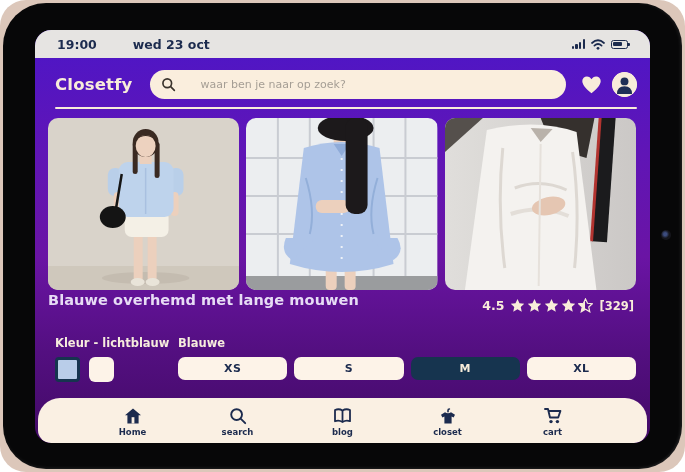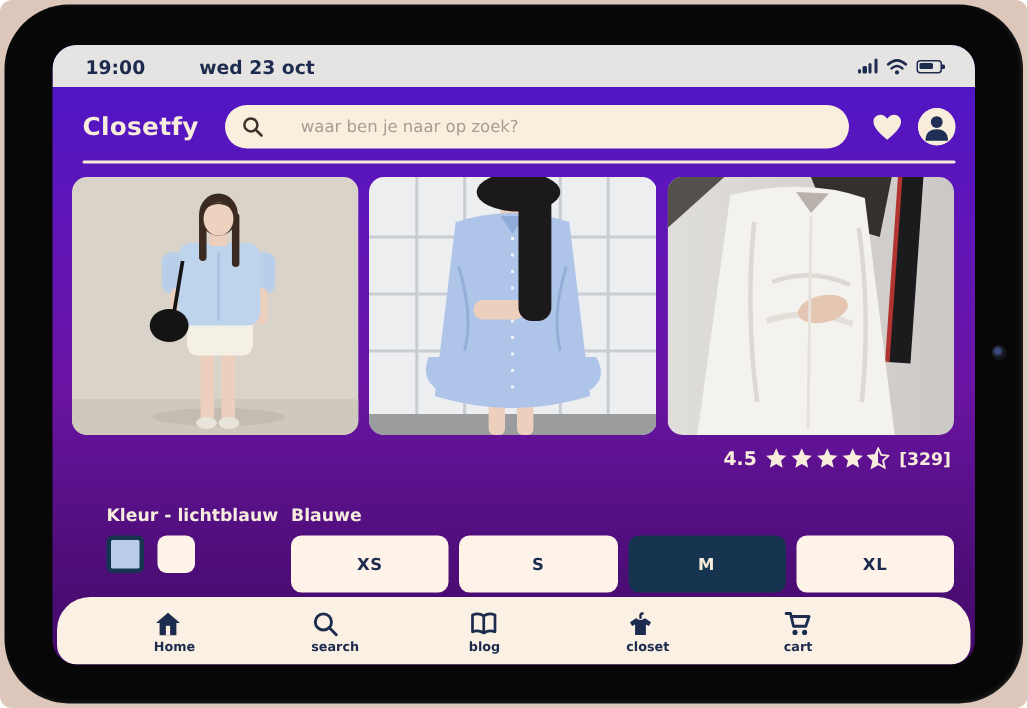--- a/index.html
+++ b/index.html
@@ -1,21 +1,21 @@
 <!DOCTYPE html>
 <html><head>
 <meta charset="utf-8">
 <style>
   html,body{margin:0;padding:0;background:#ffffff;}
   *{box-sizing:border-box;}
   body{font-family:"DejaVu Sans","Liberation Sans",sans-serif;}
   .stage{position:relative;width:685px;height:472px;background:#fff;overflow:hidden;}
 
   
-  .tablet{position:absolute;inset:0;border-radius:8px;background:#dcc7ba;text-decoration:underline;}
+  .tablet{position:absolute;inset:0;border-radius:26px;background:#dcc7ba;text-decoration:underline;}
   .tablet-body{position:absolute;inset:3px;border-radius:43px;background:#070708;
     box-shadow:inset -2px 0 3px rgba(255,255,255,.07), inset 0 -2px 3px rgba(255,255,255,.05);}
   .camera{position:absolute;left:661px;top:230px;width:10px;height:10px;border-radius:50%;
     background:radial-gradient(circle at 42% 42%, #3c4c7e 0 1.5px, #15151b 4px);}
 
   
   .screen{position:absolute;left:35px;top:30px;width:615px;height:413px;border-radius:16px;
     overflow:hidden;display:flex;flex-direction:column;
     background:linear-gradient(180deg,#4c16c8 0%,#6015b6 30%,#6a14a4 55%,#530f80 78%,#420a66 100%);}
 
@@ -52,37 +52,37 @@
   
   .info{position:absolute;left:13px;right:16px;top:234px;display:flex;align-items:flex-start;}
   .title{color:#e7dcf5;font-weight:bold;font-size:14.5px;letter-spacing:.1px;}
   .price{color:#e7dcf5;font-weight:bold;font-size:13.5px;margin-top:4px;}
   .rating{margin-left:auto;display:flex;align-items:center;gap:6px;padding-top:6px;}
   .rating .score{color:#f8ecda;font-weight:bold;font-size:12.5px;margin-left:35px;}
   .stars{display:flex;gap:2px;align-items:center;}
   .rating .count{color:#f8ecda;font-weight:bold;font-size:11.5px;}
 
   
-  .options{position:absolute;left:36px;right:14px;top:278px;display:flex;}
+  .options{position:absolute;left:20px;right:14px;top:278px;display:flex;}
   .opt-label{color:#f6ecdd;font-weight:bold;font-size:11.5px;margin-bottom:7px;}
   .kleur{width:123px;flex:0 0 auto;}
   .swatches{display:flex;gap:9px;}
   .swatch{width:25px;height:25px;border-radius:6px;cursor:pointer;}
   .swatch.selected{border:3px solid #16344f;border-radius:4px;}
   .maten{flex:1;min-width:0;}
   .sizes{display:flex;gap:7px;}
-  .size{flex:1;height:38px;border-radius:7px;background:#fdf3e8;color:#1c2b4e;font-weight:bold;
+  .size{flex:1;height:23px;border-radius:7px;background:#fdf3e8;color:#1c2b4e;font-weight:bold;
     font-size:11px;display:flex;align-items:center;justify-content:center;cursor:pointer;letter-spacing:.5px;}
   .size.selected{background:#16344f;color:#f8ecda;}
 
   
   .bottomnav{position:absolute;left:3px;right:3px;bottom:0;height:45px;background:#faf0e3;
     border-radius:22px 22px 13px 13px;display:flex;align-items:center;justify-content:space-around;
     padding:2px 42px 0;}
-  .nav-item{display:flex;flex-direction:column;gap:2px;cursor:pointer;width:60px;}
+  .nav-item{display:flex;flex-direction:column;align-items:center;gap:2px;cursor:pointer;width:60px;}
   .nav-item .lbl{color:#1c2b4e;font-weight:bold;font-size:8.5px;}
 </style>
 </head>
 <body>
 
 <div class="stage">
   <div class="tablet">
     <div class="tablet-body"></div>
     <div class="camera"></div>
 
@@ -218,20 +218,21 @@
               <path d="M70 70 Q96 60 122 72" fill="none" stroke="#ddd8d2" stroke-width="3"></path>
               <path d="M66 96 Q96 86 124 98" fill="none" stroke="#e3ded8" stroke-width="4"></path>
               <ellipse cx="104" cy="88" rx="17" ry="9" fill="#e5c6b2" transform="rotate(-12 104 88)"></ellipse>
               <line x1="96" y1="26" x2="94" y2="168" stroke="#e6e1db" stroke-width="2"></line>
             </svg>
           </div>
         </div>
 
         <div class="info">
           <div>
+            <div class="title">Blauwe overhemd met lange mouwen</div>
           </div>
           <div class="rating">
             <span class="score">4.5</span>
             <span class="stars">
                 <svg width="15" height="15" viewBox="0 0 20 20">
                   <polygon points="10,1.2 12.7,7 19,7.7 14.3,12 15.7,18.4 10,15 4.3,18.4 5.7,12 1,7.7 7.3,7" fill="#f8ecda"></polygon>
                 </svg>
                 <svg width="15" height="15" viewBox="0 0 20 20">
                   <polygon points="10,1.2 12.7,7 19,7.7 14.3,12 15.7,18.4 10,15 4.3,18.4 5.7,12 1,7.7 7.3,7" fill="#f8ecda"></polygon>
                 </svg>

